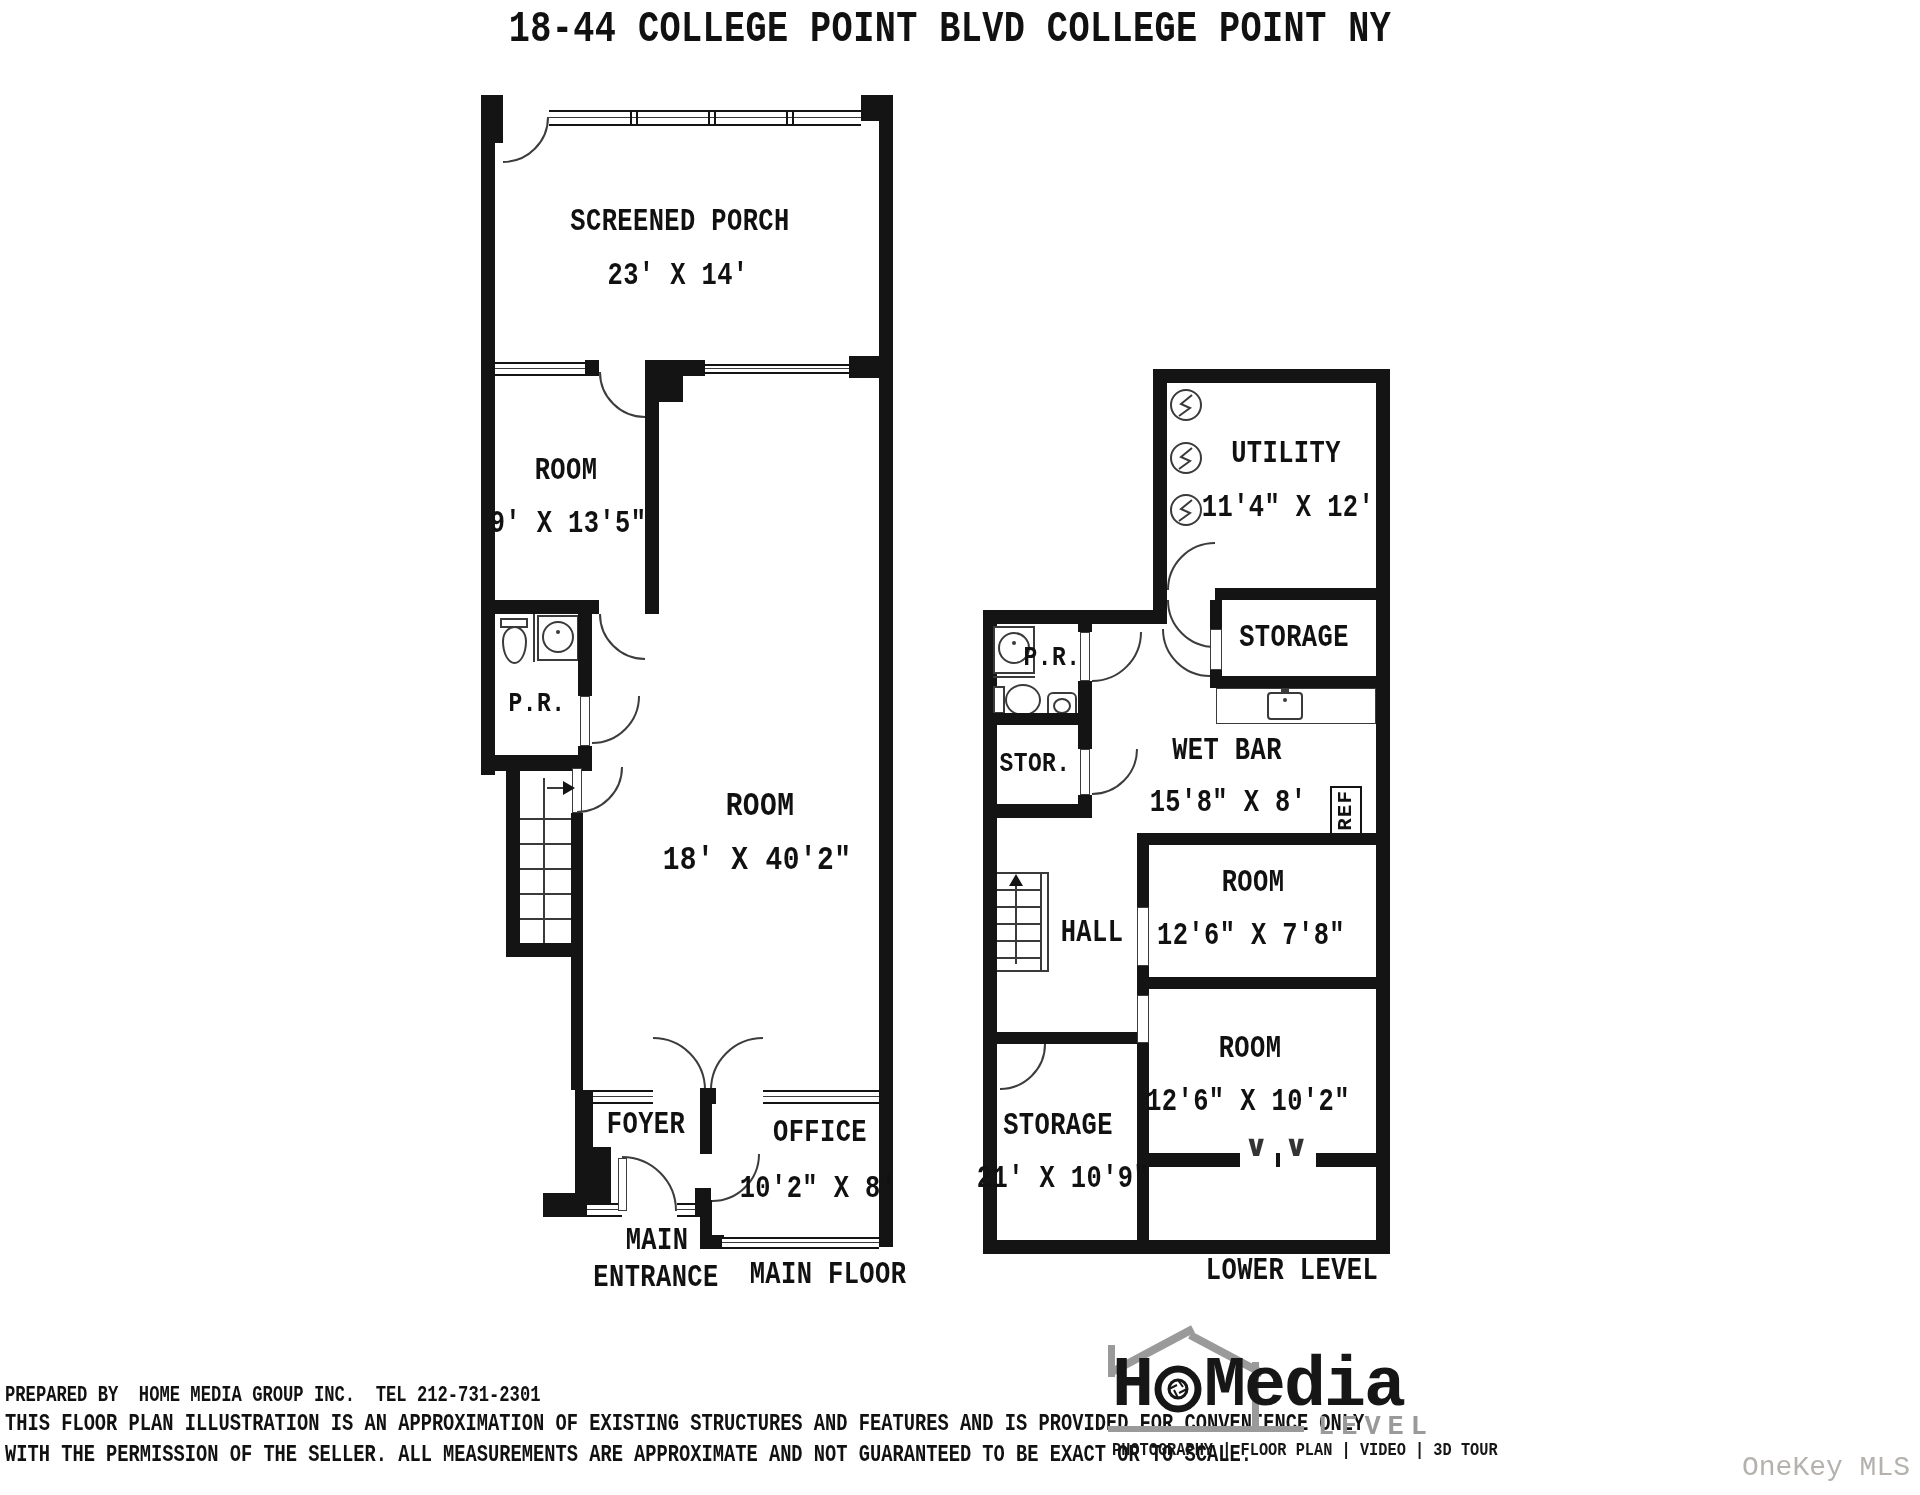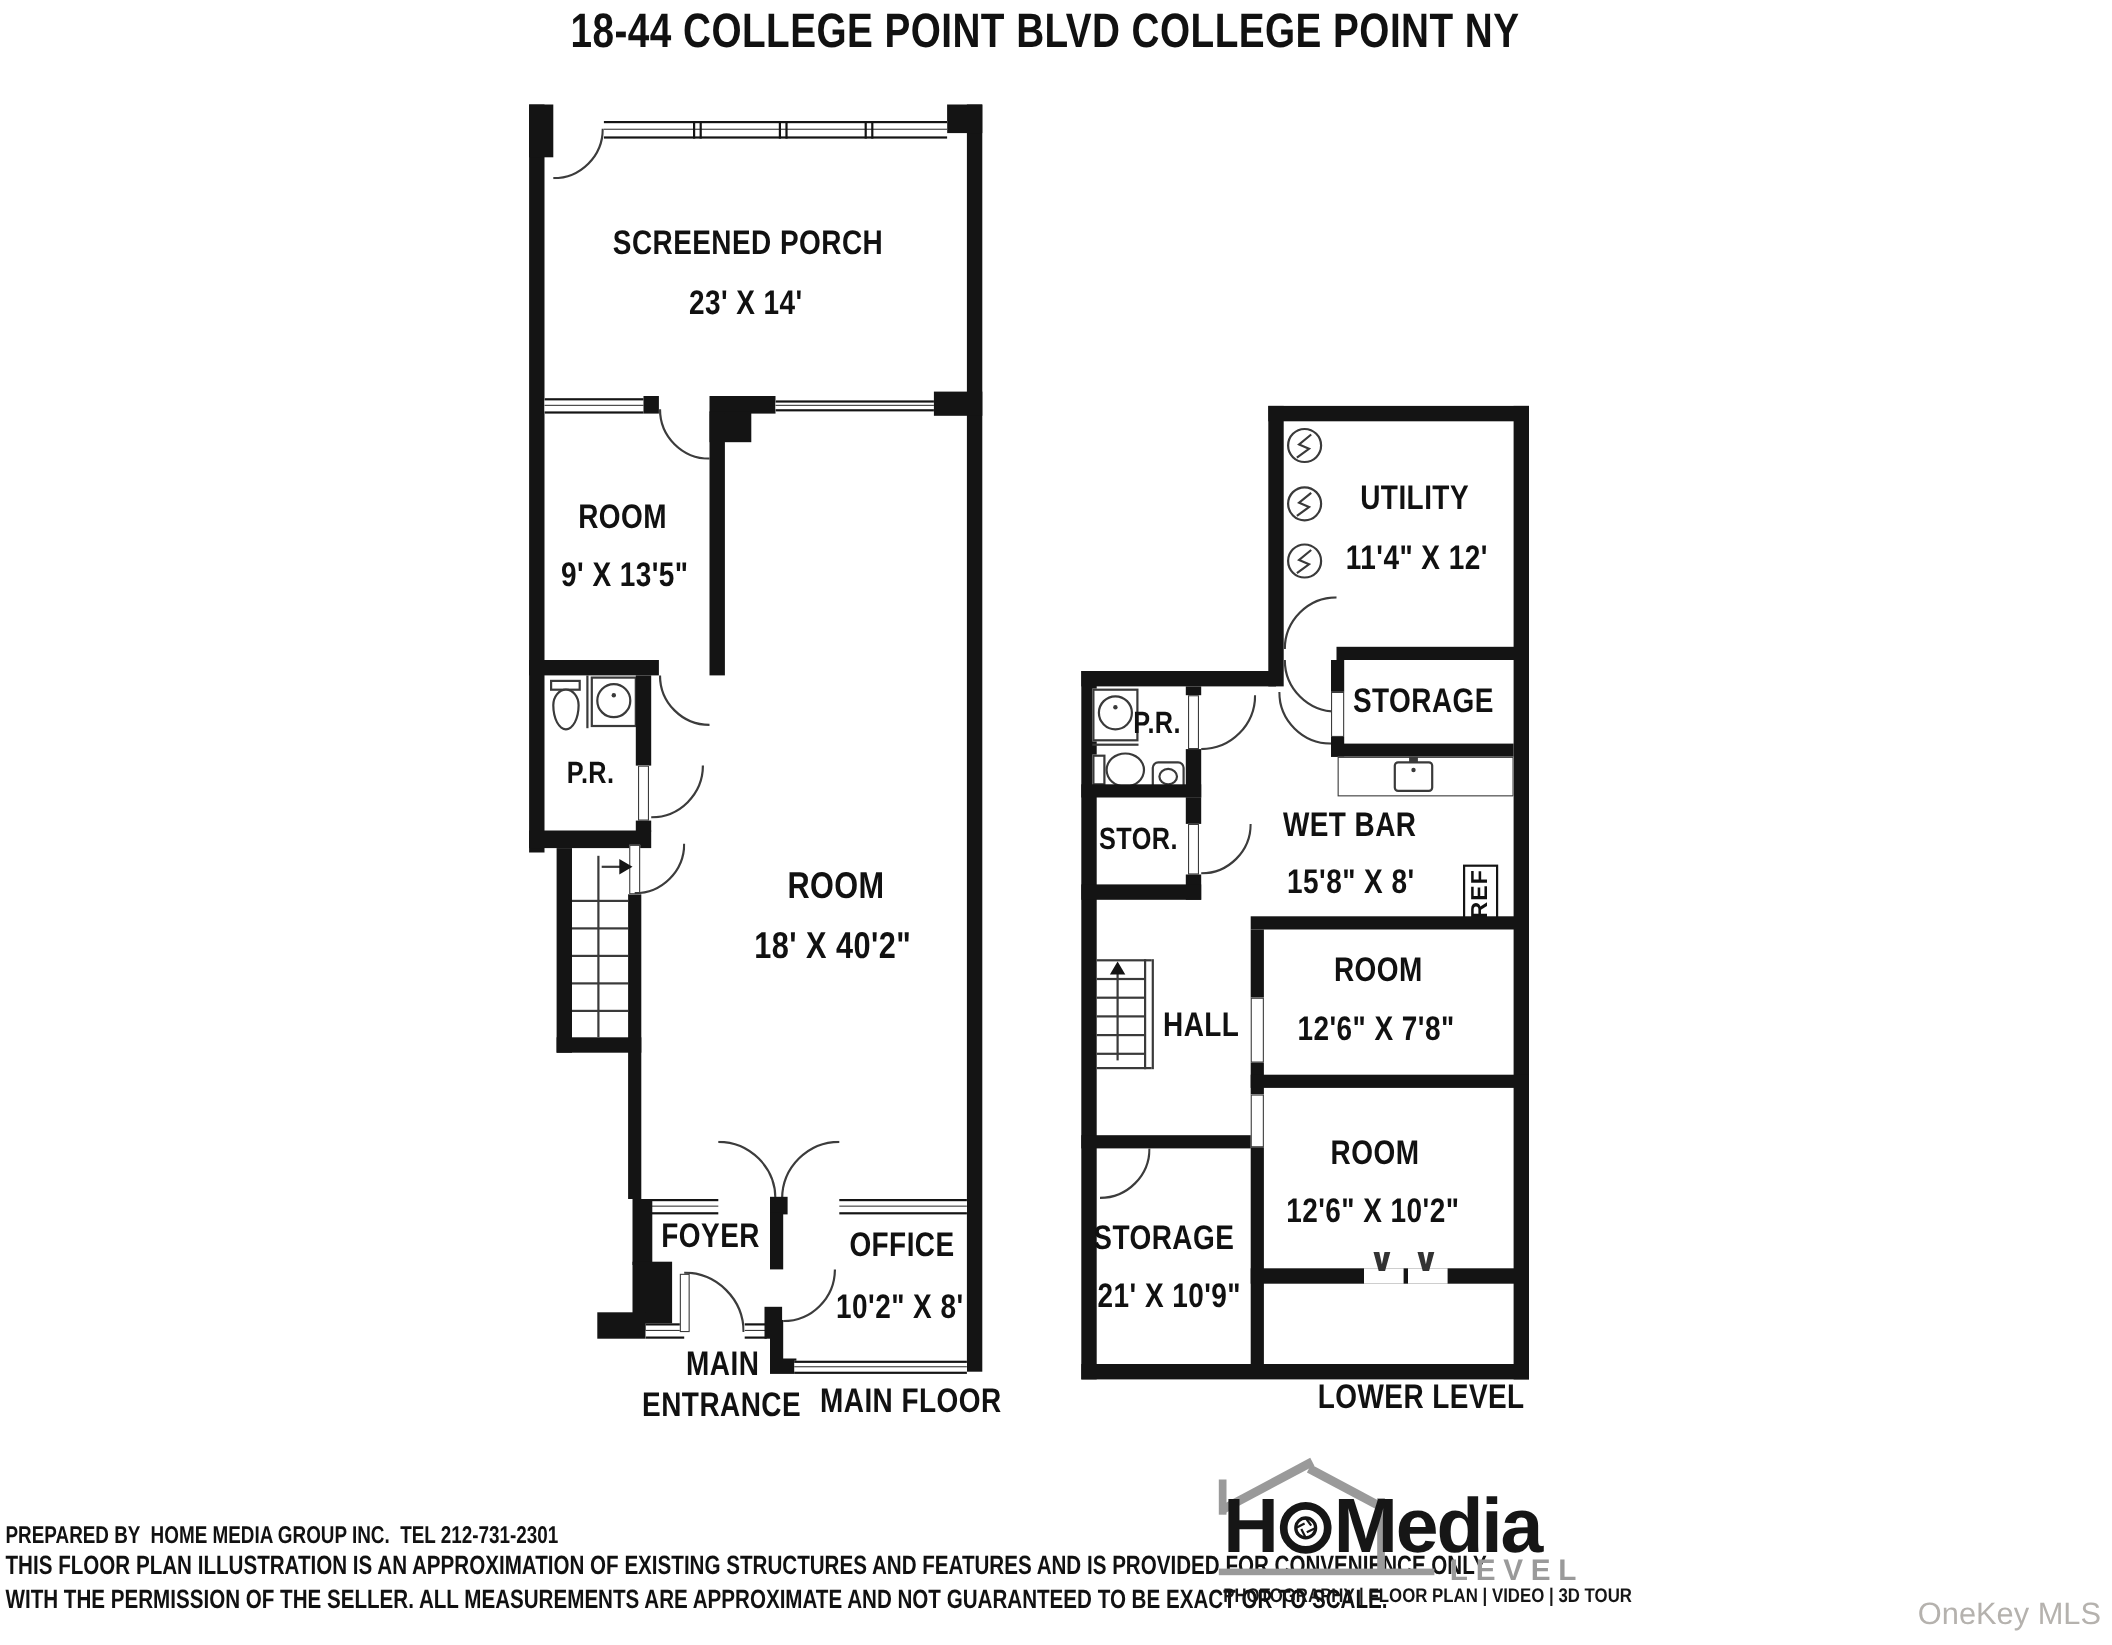--- a/index.html
+++ b/index.html
@@ -1,17 +1,17 @@
 <!DOCTYPE html>
 <html><head>
 <meta charset="utf-8">
 <style>
   html,body { margin:0; padding:0; background:#fff; }
   .page { position:relative; width:1920px; height:1495px; background:#ffffff; overflow:hidden;
-          font-family:Liberation Sans, sans-serif; }
+          font-family:Liberation Mono, monospace; }
 
   
   .w    { position:absolute; background:#141414; }
   .winh { position:absolute; background:#fff; border-top:2px solid #141414; border-bottom:2px solid #141414; box-sizing:border-box; }
   .winh::after { content:""; position:absolute; left:0; right:0; top:50%; margin-top:-1px; border-top:1px solid #3a3a3a; }
   .mul  { position:absolute; width:2px; background:#141414; }
 
   
   .q { position:absolute; overflow:hidden; }
   .q i { display:block; position:absolute; width:200%; height:200%; border:2px solid #3c3c3c; border-radius:50%; box-sizing:border-box; background:transparent; }

